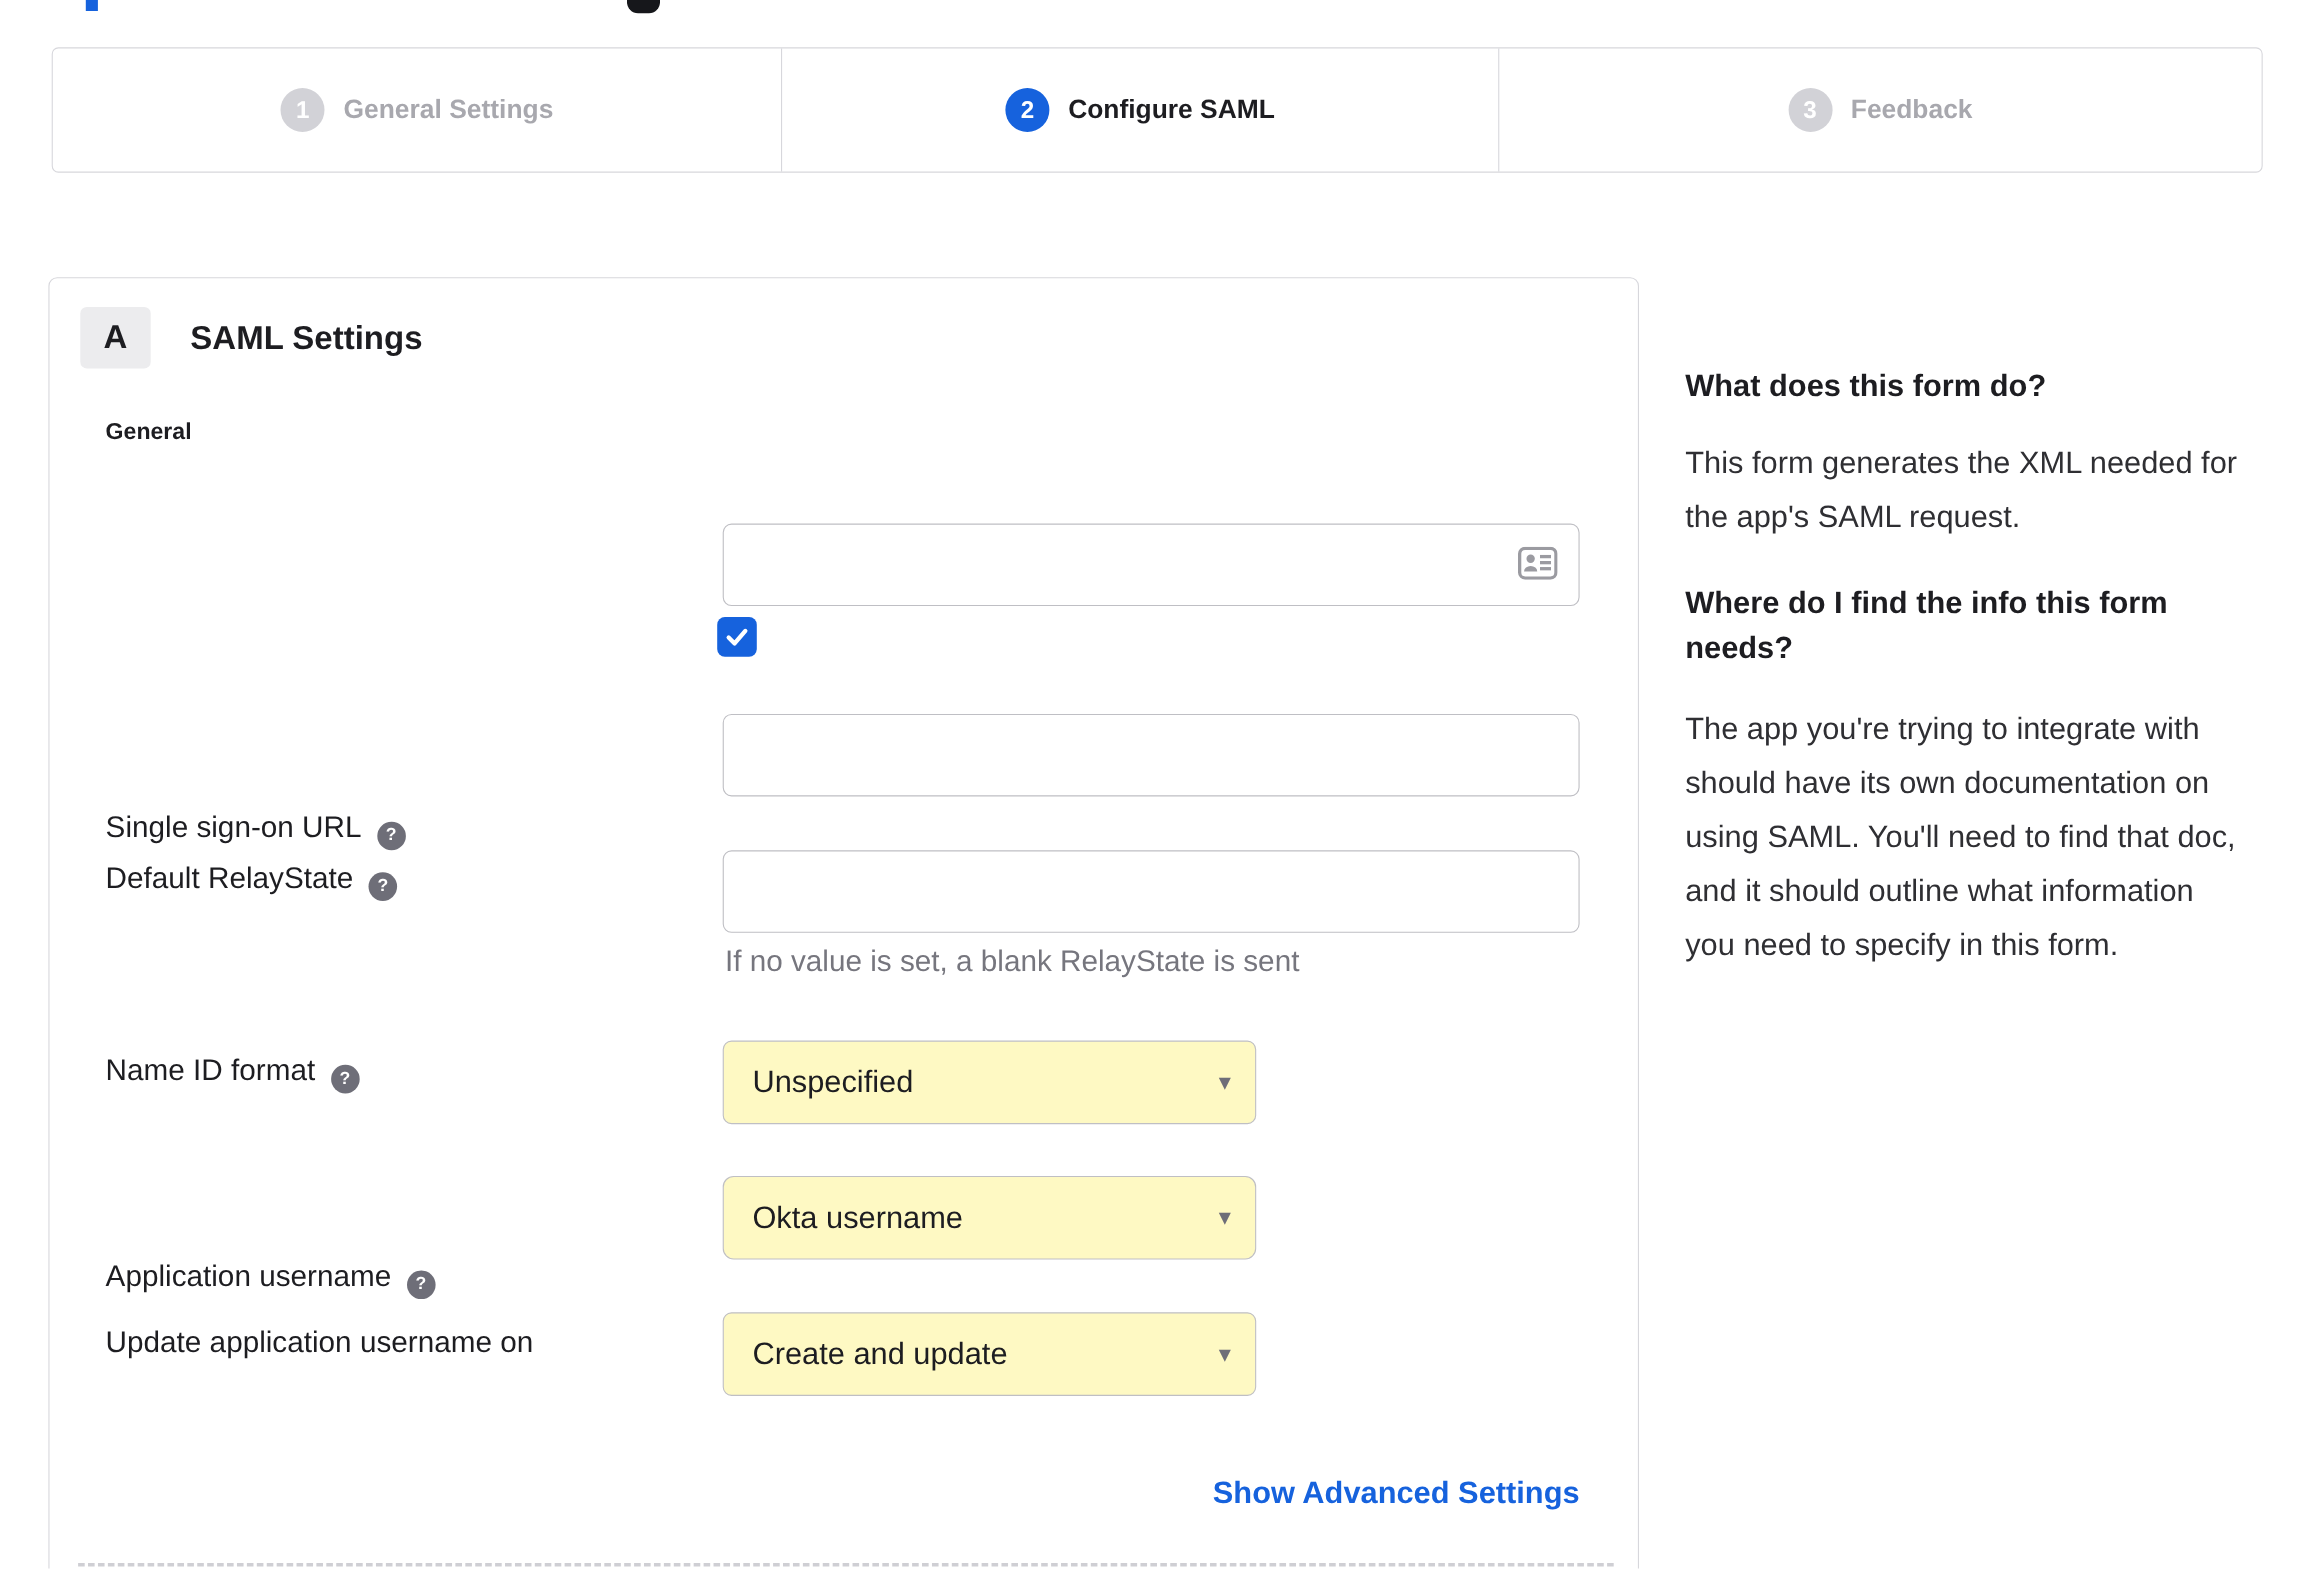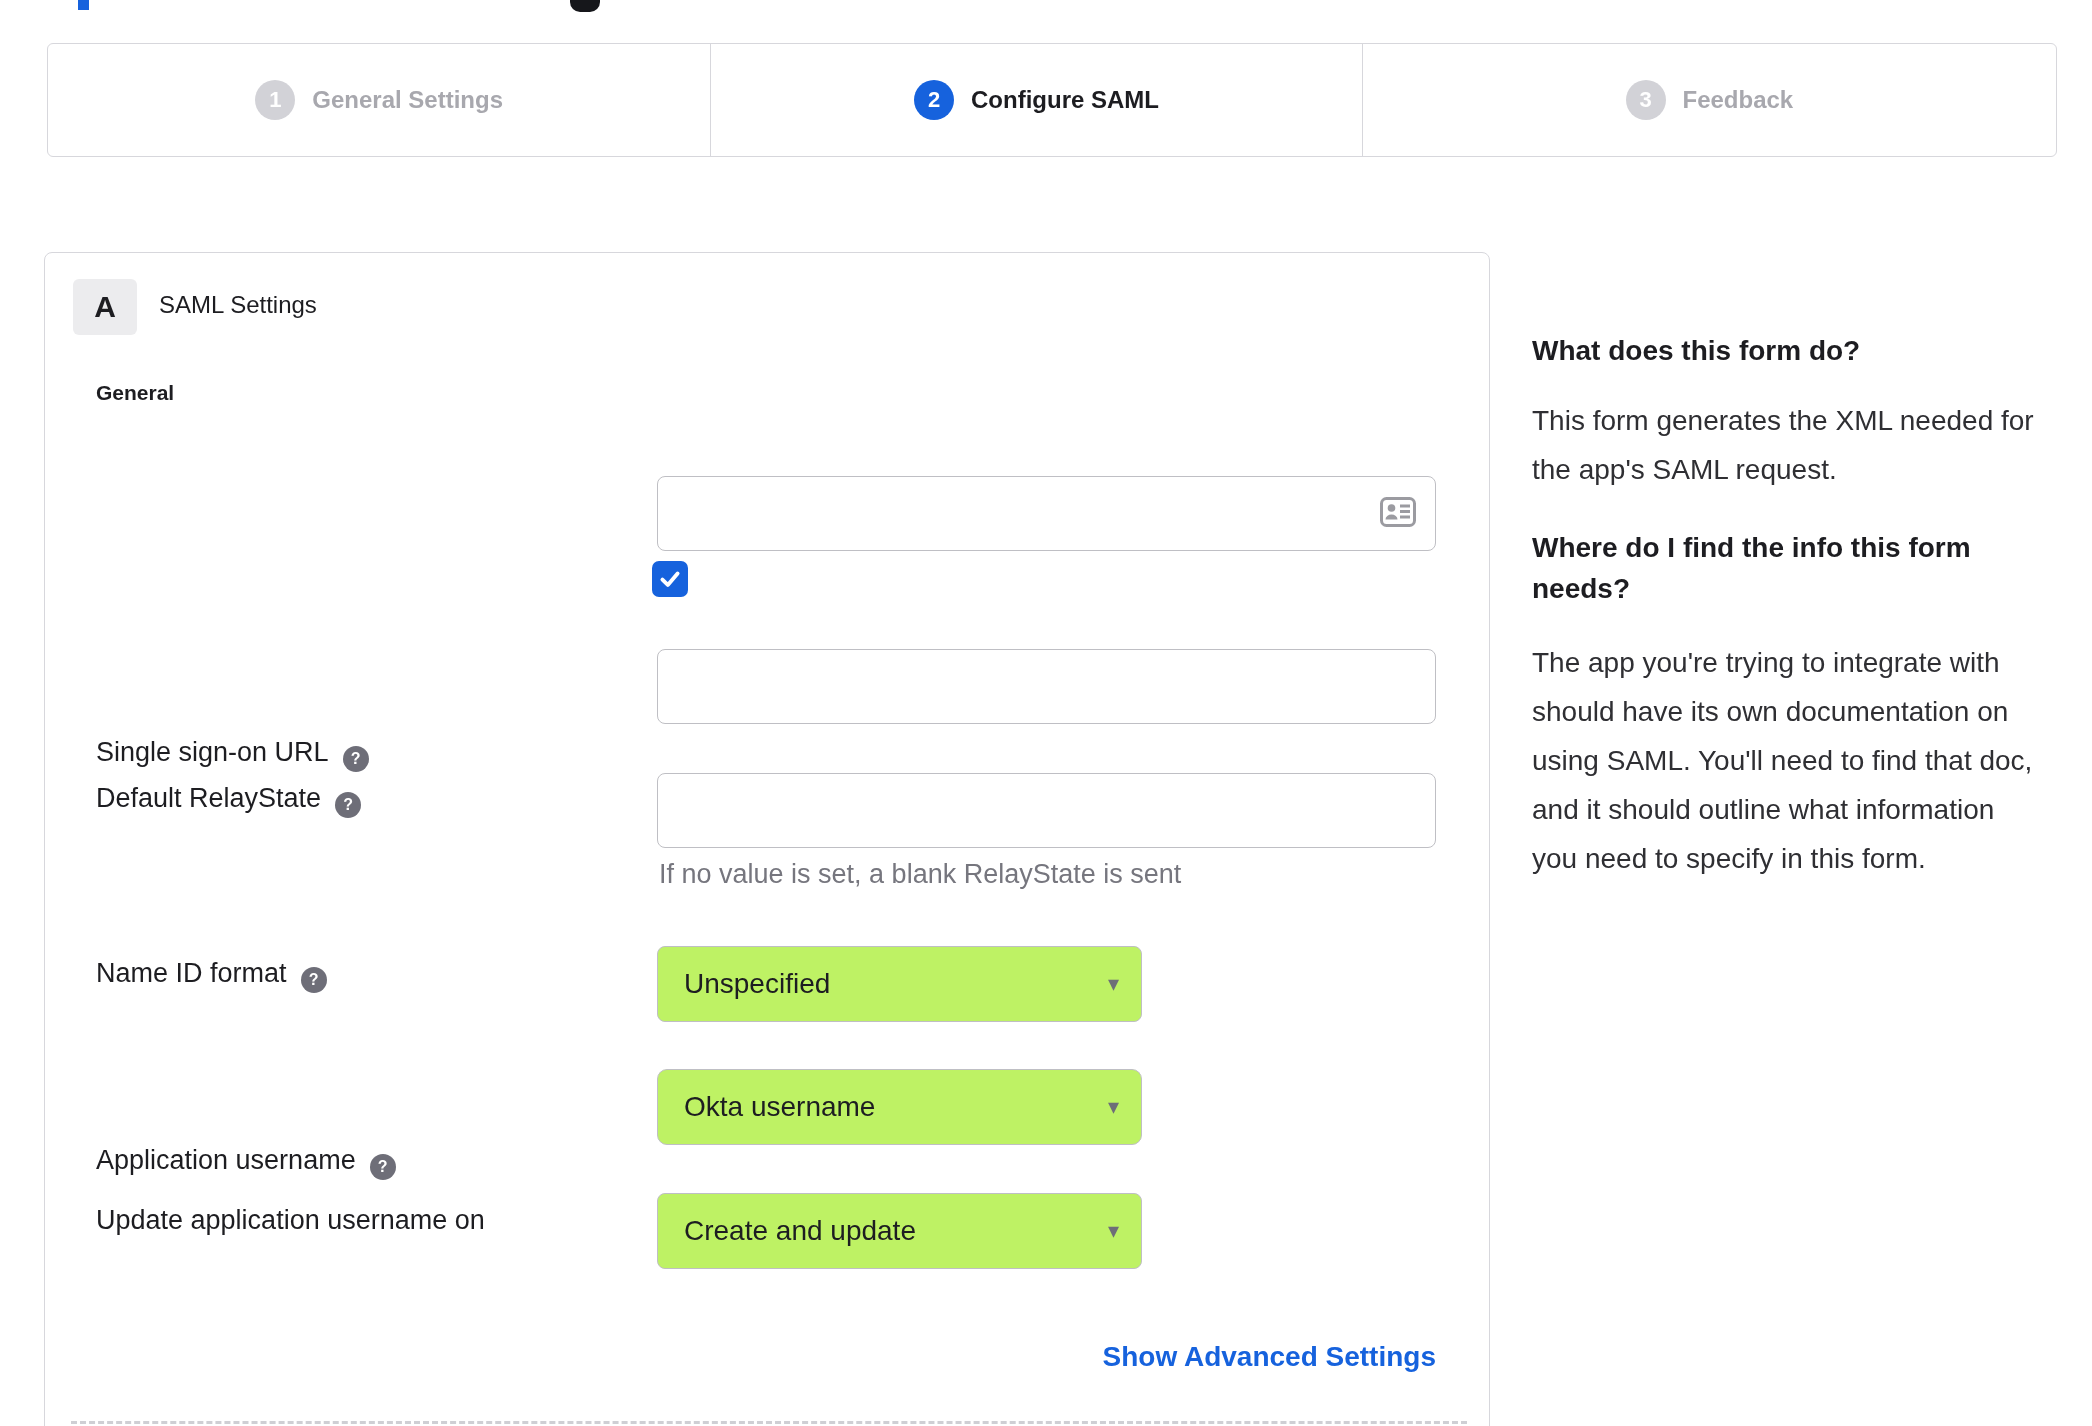--- a/index.html
+++ b/index.html
@@ -45,42 +45,42 @@
   .card {
     position:absolute; left:44px; top:252px; width:1446px; height:1200px;
     background:#fff; border:1px solid #d7d7dc; border-radius:8px;
   }
   .section-badge {
     position:absolute; left:28px; top:26px; width:64px; height:56px;
     background:#ececee; border-radius:6px;
     display:flex; align-items:center; justify-content:center;
     font-size:30px; font-weight:bold; color:#1d1d21;
   }
-  .section-title { position:absolute; left:114px; top:38px; font-size:24px; font-weight:normal; }
+  .section-title { position:absolute; left:128px; top:38px; font-size:30px; font-weight:bold; }
   .group-title   { position:absolute; left:51px;  top:128px; font-size:21px; font-weight:bold; }
 
   .field-label { position:absolute; left:51px; font-size:27px; color:#1d1d21; white-space:nowrap; }
   .help-icon {
     display:inline-flex; align-items:center; justify-content:center;
     width:26px; height:26px; margin-left:14px; vertical-align:-3px;
     border-radius:50%; background:#6e6e78; color:#fff;
     font-size:16px; font-weight:bold;
   }
 
   .text-input {
     position:absolute; left:612px; width:779px; height:75px;
     border:1px solid #bfbfc4; border-radius:8px; background:#fff;
     font-family:"Liberation Sans", sans-serif; font-size:28px; color:#1d1d21;
     padding:0 60px 0 22px; outline:none;
   }
   .input-adornment { position:absolute; left:1335px; width:36px; height:30px; }
 
   .select {
     position:absolute; left:612px; width:485px; height:76px;
-    border:1px solid #bfbfc4; border-radius:8px; background:#bef264;
+    border:1px solid #bfbfc4; border-radius:8px; background:#fef9c3;
     display:flex; align-items:center; justify-content:space-between;
     padding:0 22px 0 26px; font-size:28px; color:#1d1d21; cursor:pointer;
   }
   .select-caret { font-size:22px; color:#6e6e78; line-height:1; }
 
   .checkbox-row { position:absolute; left:607px; top:308px; display:flex; align-items:center; gap:25px; }
   .checkbox {
     width:36px; height:36px; background:#1662dd; border-radius:7px;
     display:flex; align-items:center; justify-content:center; cursor:pointer;
   }

